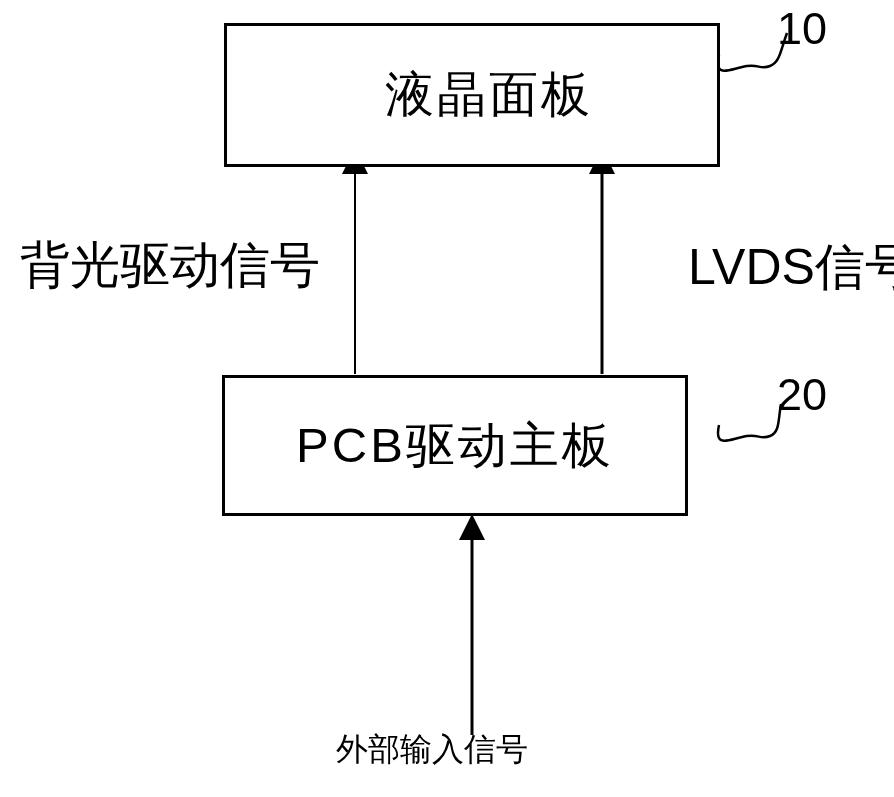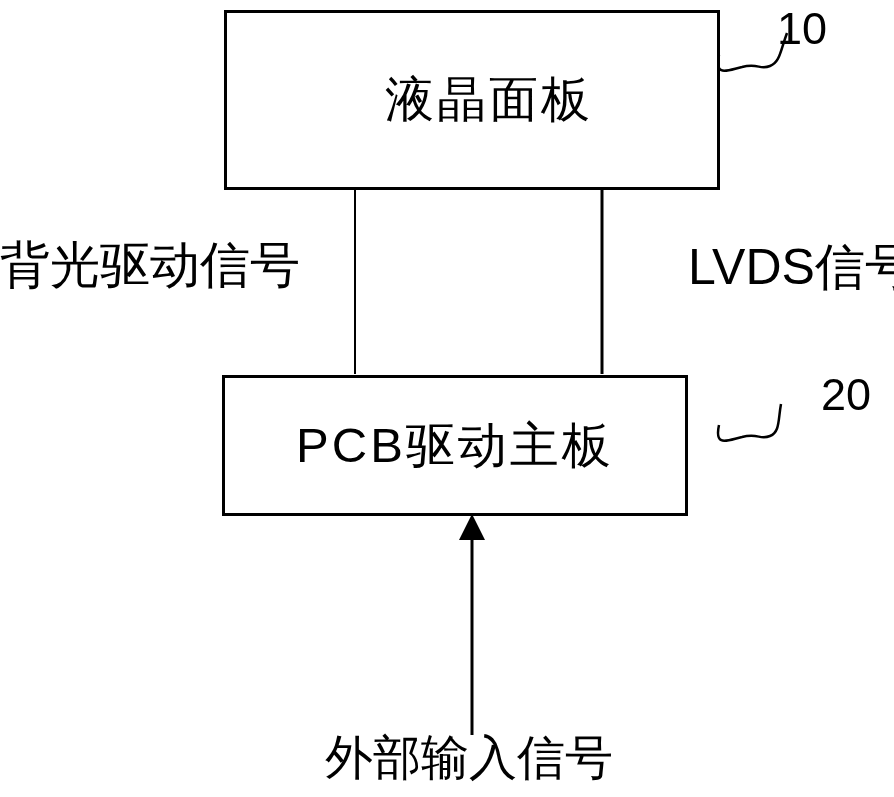--- a/index.html
+++ b/index.html
@@ -19,68 +19,68 @@
     position: absolute;
     box-sizing: border-box;
     border: 3px solid #000000;
     background: #ffffff;
     display: flex;
     align-items: center;
     justify-content: center;
   }
   #lcd-box {
     left: 224px;
-    top: 10px;
+    top: 23px;
     width: 496px;
-    height: 180px;
+    height: 144px;
     padding-left: 34px;
   }
   #pcb-box {
     left: 222px;
     top: 375px;
     width: 466px;
     height: 141px;
   }
   .box-label {
     font-size: 49px;
     letter-spacing: 3px;
     white-space: nowrap;
   }
   .signal-label {
     position: absolute;
     font-size: 50px;
     line-height: 1.1;
     white-space: nowrap;
   }
   #backlight-label {
-    left: 0;
+    left: 20px;
     top: 238px;
     text-align: center;
   }
   #lvds-label {
     left: 688px;
     top: 240px;
   }
   #external-label {
-    left: 325px;
+    left: 336px;
     top: 732px;
-    font-size: 48px;
+    font-size: 32px;
   }
   .ref-number {
     position: absolute;
     font-size: 45px;
     line-height: 1;
     white-space: nowrap;
   }
   #ref-10 {
     left: 777px;
     top: 6px;
   }
   #ref-20 {
-    left: 821px;
+    left: 777px;
     top: 372px;
   }
   #connector-layer {
     position: absolute;
     left: 0;
     top: 0;
   }
 </style>
 </head>
 <body>

